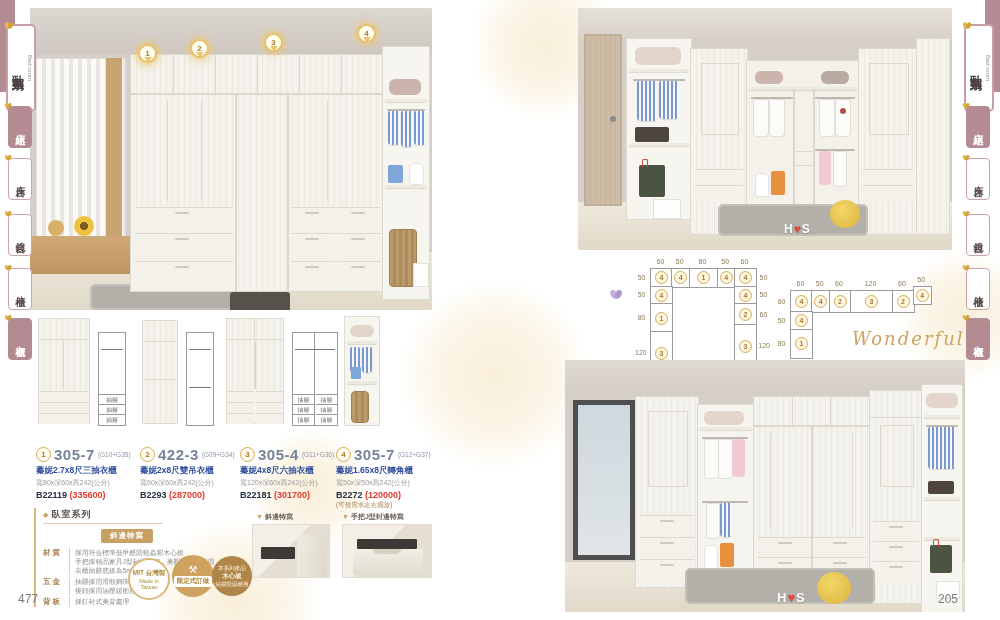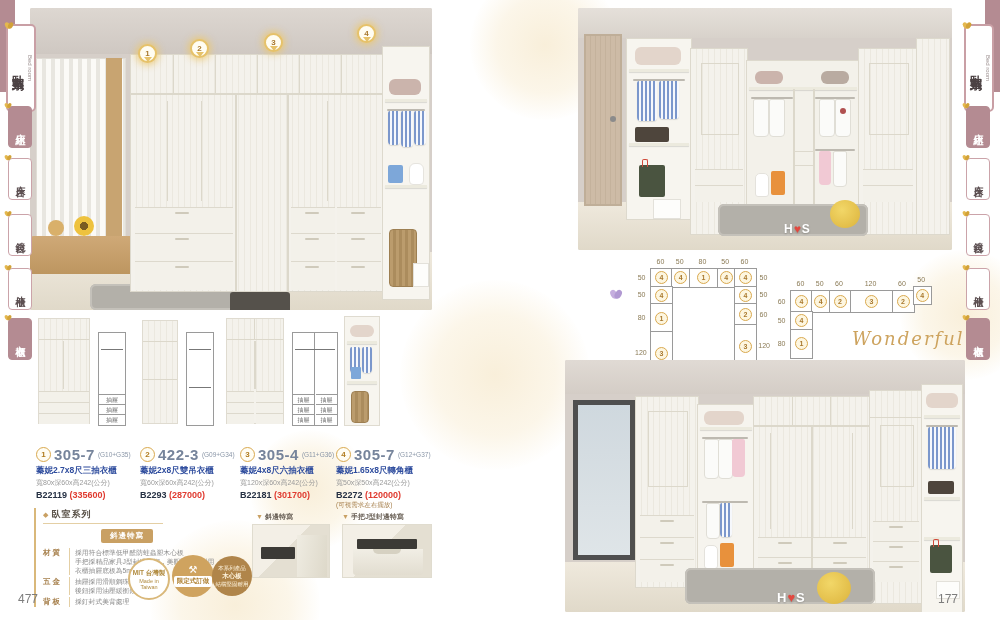--- a/index.html
+++ b/index.html
@@ -650,15 +650,15 @@
       <div class="shelf" style="left:2px;top:152px;width:36px;"></div>
       <div class="tote" style="left:8px;top:160px;width:22px;height:28px;"></div>
       <div class="abs" style="left:14px;top:196px;width:22px;height:16px;background:#fdfdfb;border:1px solid #e3e1da;"></div>
     </div>
     <div class="rug" style="left:120px;top:208px;width:190px;height:36px;"></div>
     <div class="pouf" style="left:252px;top:212px;width:34px;height:32px;"></div>
     <div class="hs" style="left:212px;top:230px;font-size:13px;"><span>H</span><span class="heart">♥</span><span>S</span></div>
   </div>
 
   <div class="pageno" style="left:18px;top:592px;">477</div>
-  <div class="pageno" style="left:938px;top:592px;">177</div>
+  <div class="pageno" style="left:938px;top:592px;">205</div>
 
 </div>
 
 </body></html>

